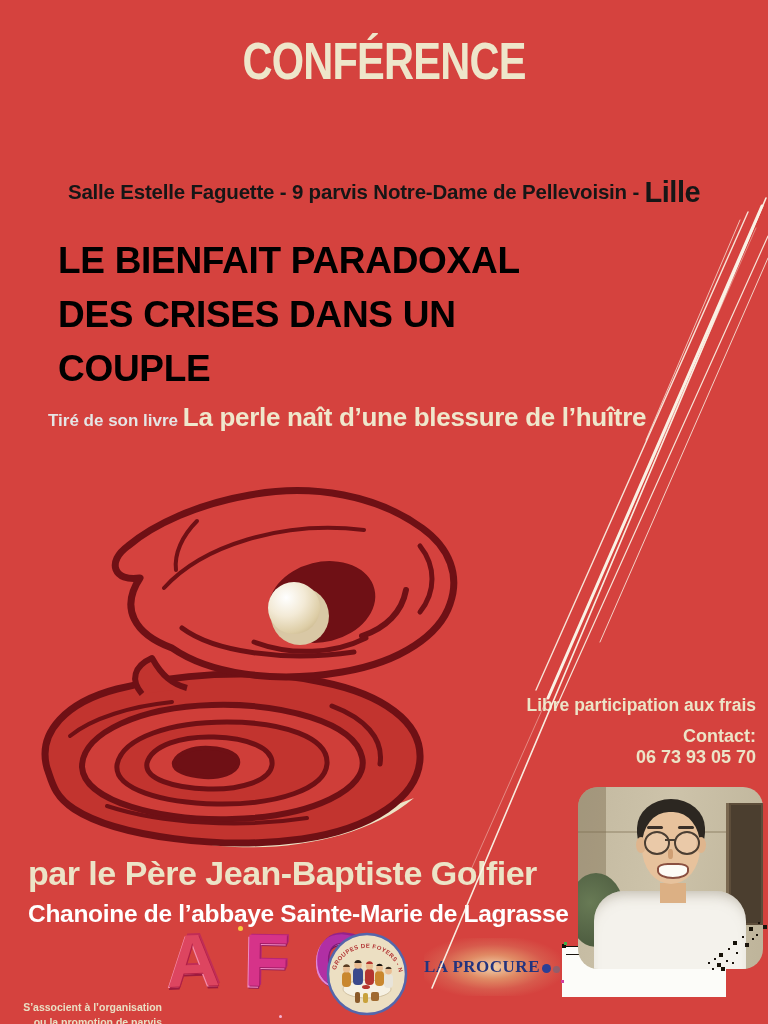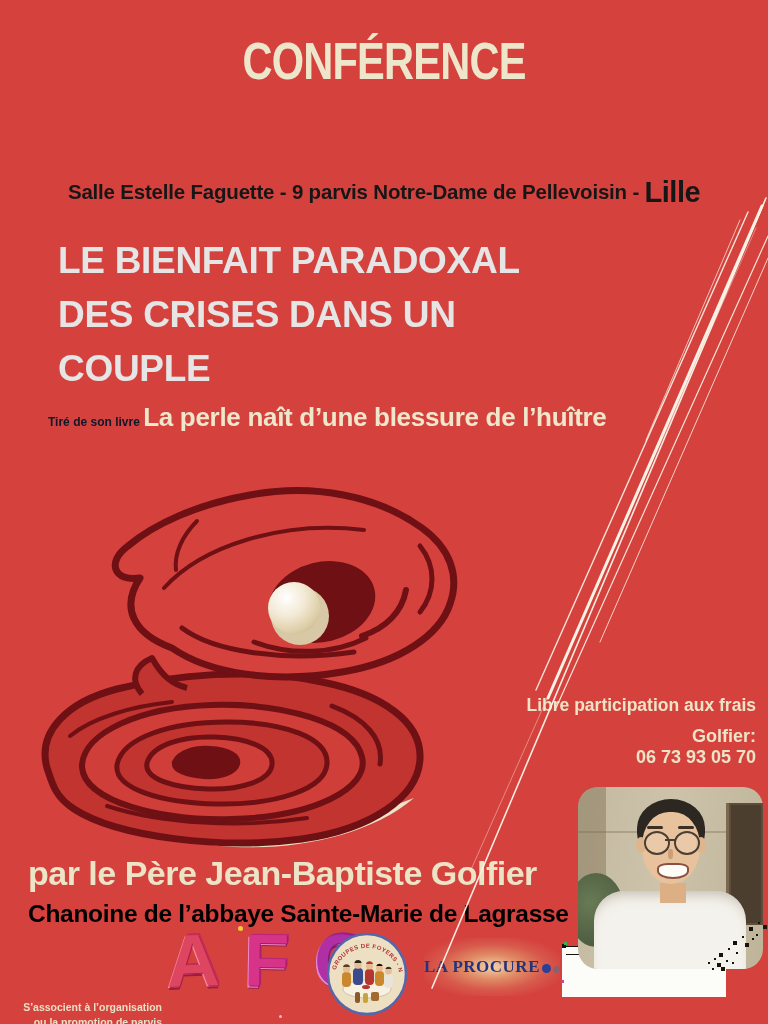--- a/index.html
+++ b/index.html
@@ -17,37 +17,37 @@
     font-size:52px; letter-spacing:-1px; color:#eee6ca; line-height:1.05;}
   .h-title .cond{display:inline-block; transform:scaleX(.80); transform-origin:center;}
   .h-date{left:0; right:0; top:96px; text-align:center; font-weight:bold;
     font-size:52px; letter-spacing:-1px; color:#eee6ca; line-height:1.05;}
   .h-date .cond{display:inline-block; transform:scaleX(.90); transform-origin:center;}
   .h-venue{left:0; right:0; top:176px; text-align:center; font-weight:bold;
     color:#161616; font-size:20.5px; letter-spacing:-0.2px;}
   .h-venue .city{font-size:29px; letter-spacing:-0.5px; vertical-align:-3px;}
 
   .main-title{left:58px; top:234px; width:540px; font-weight:bold;
-    font-size:37px; line-height:54px; color:#e5e5e5; letter-spacing:-0.3px;}
+    font-size:37px; line-height:54px; color:#000000; letter-spacing:-0.3px;}
 
   .book-line{left:48px; top:402px; white-space:nowrap;}
-  .book-line .pre{font-weight:bold; font-size:12px; color:#0f172a;}
+  .book-line .pre{font-weight:bold; font-size:17px; color:#e5e5e5;}
   .book-line .tit{font-weight:bold; font-size:26px; color:#efe7cc; letter-spacing:-0.3px;}
 
   
   .participation{right:12px; top:695px; font-weight:bold; font-size:17.5px;
     color:#ece4c7; text-align:right;}
   .contact{right:12px; top:726px; font-weight:bold; font-size:18px;
     color:#ece4c7; text-align:right; line-height:1.15;}
 
   
   .speaker{left:28px; top:854px; font-weight:bold; font-size:34px;
     color:#ece4c7; letter-spacing:-0.5px;}
   .speaker-role{left:28px; top:900px; font-weight:bold; font-size:24.5px;
-    color:#000000; letter-spacing:-0.3px;}
+    color:#ffffff; letter-spacing:-0.3px;}
 
   
   .partners-note{left:20px; top:1000px; width:142px; text-align:right;
     font-weight:bold; font-size:10.5px; line-height:1.4; color:#eadfc4;}
 
   .afc{left:166px; top:924px; font-weight:900; font-size:74px; line-height:1;
     letter-spacing:2px;}
   .afc span{display:inline-block;}
   .afc .l1{color:#dd4560; transform:rotate(-2deg);
     text-shadow:1px 1px 0 #b02045,-1px 1px 0 #f58ba8,2px -2px 0 #c12d56,0 3px 0 #9c1b3f;}
@@ -175,21 +175,21 @@
     <ellipse cx="300" cy="136" rx="54" ry="40" fill="#6f1015" transform="rotate(-14 300 136)"></ellipse>
     <path d="M340,170 C364,162 380,146 384,124" fill="none" stroke="#6f1015" stroke-width="6" stroke-linecap="round"></path>
     <path d="M232,176 C270,190 312,188 344,172" fill="none" stroke="#6f1015" stroke-width="5" stroke-linecap="round"></path>
 
     <circle cx="278" cy="150" r="29" fill="#d9c8a5"></circle>
     <circle cx="272" cy="142" r="26" fill="url(#pg)"></circle>
   </svg>
 
   <div class="abs participation">Libre participation aux frais</div>
   <div class="abs contact">
-    <div>Golfier:</div>
+    <div>Contact:</div>
     <div>06 73 93 05 70</div>
   </div>
 
   <div class="abs photo-wrap">
     <div class="white-base"></div>
     <div class="photo">
       <div class="stone-line1"></div>
       <div class="stone-line2"></div>
       <div class="pillar"></div>
       <div class="window"></div>

